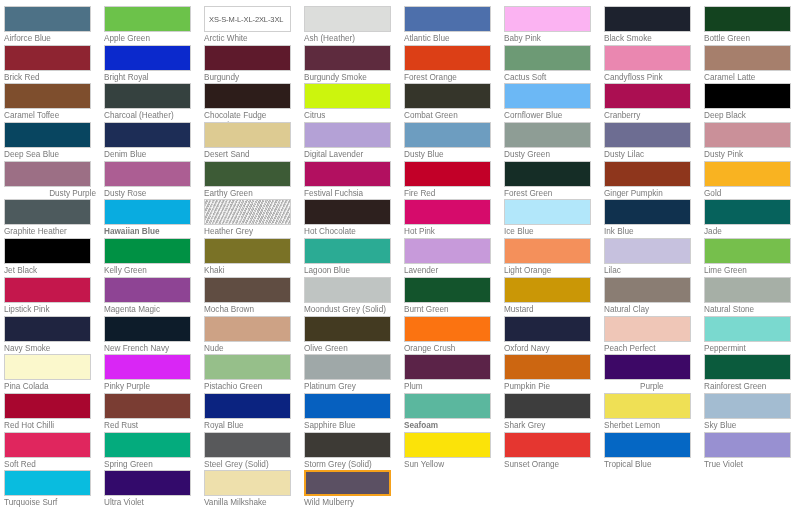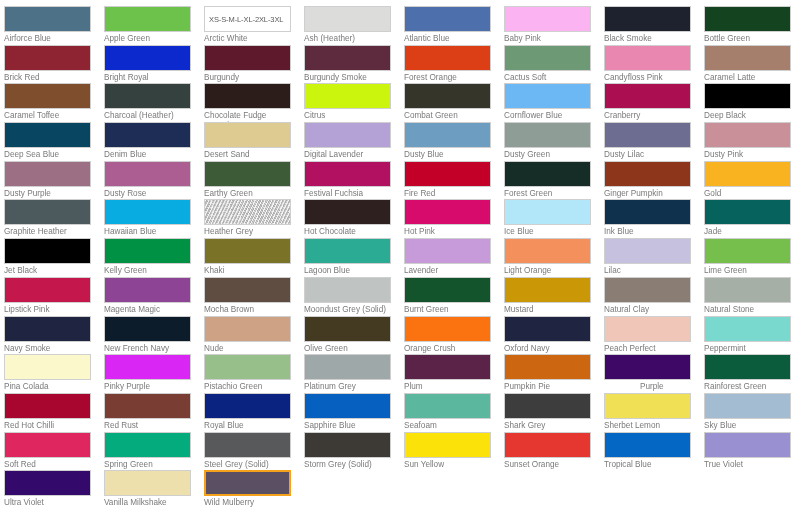--- a/index.html
+++ b/index.html
@@ -199,21 +199,21 @@
     <div class="swatch-cell">
       <div class="swatch-chip" style="background: rgb(109, 109, 146);"></div>
       <div class="swatch-label" style="color: rgb(122, 122, 122);">Dusty Lilac</div>
     </div>
     <div class="swatch-cell">
       <div class="swatch-chip" style="background: rgb(202, 144, 153);"></div>
       <div class="swatch-label" style="color: rgb(122, 122, 122);">Dusty Pink</div>
     </div>
     <div class="swatch-cell">
       <div class="swatch-chip" style="background: rgb(156, 111, 133);"></div>
-      <div class="swatch-label" style="color: rgb(122, 122, 122);">Dusty Purple</div>
+      <div class="swatch-label" style="color: rgb(122, 122, 122); text-align: right;">Dusty Purple</div>
     </div>
     <div class="swatch-cell">
       <div class="swatch-chip" style="background: rgb(172, 94, 147);"></div>
       <div class="swatch-label" style="color: rgb(122, 122, 122);">Dusty Rose</div>
     </div>
     <div class="swatch-cell">
       <div class="swatch-chip" style="background: rgb(61, 91, 54);"></div>
       <div class="swatch-label" style="color: rgb(122, 122, 122);">Earthy Green</div>
     </div>
     <div class="swatch-cell">
@@ -235,21 +235,21 @@
     <div class="swatch-cell">
       <div class="swatch-chip" style="background: rgb(249, 179, 33);"></div>
       <div class="swatch-label" style="color: rgb(122, 122, 122);">Gold</div>
     </div>
     <div class="swatch-cell">
       <div class="swatch-chip" style="background: rgb(77, 90, 93);"></div>
       <div class="swatch-label" style="color: rgb(122, 122, 122);">Graphite Heather</div>
     </div>
     <div class="swatch-cell">
       <div class="swatch-chip" style="background: rgb(9, 172, 224);"></div>
-      <div class="swatch-label" style="color: rgb(122, 122, 122);">Hawaiian Blue</div>
+      <div class="swatch-label" style="color: rgb(122, 122, 122); font-weight: bold;">Hawaiian Blue</div>
     </div>
     <div class="swatch-cell">
       <div class="swatch-chip heather" style="background: rgb(200, 200, 200);"></div>
       <div class="swatch-label" style="color: rgb(122, 122, 122);">Heather Grey</div>
     </div>
     <div class="swatch-cell">
       <div class="swatch-chip" style="background: rgb(45, 32, 30);"></div>
       <div class="swatch-label" style="color: rgb(122, 122, 122);">Hot Chocolate</div>
     </div>
     <div class="swatch-cell">
@@ -407,21 +407,21 @@
     <div class="swatch-cell">
       <div class="swatch-chip" style="background: rgb(11, 35, 128);"></div>
       <div class="swatch-label" style="color: rgb(122, 122, 122);">Royal Blue</div>
     </div>
     <div class="swatch-cell">
       <div class="swatch-chip" style="background: rgb(6, 96, 191);"></div>
       <div class="swatch-label" style="color: rgb(122, 122, 122);">Sapphire Blue</div>
     </div>
     <div class="swatch-cell">
       <div class="swatch-chip" style="background: rgb(91, 183, 158);"></div>
-      <div class="swatch-label" style="color: rgb(122, 122, 122);">Seafoam</div>
+      <div class="swatch-label" style="color: rgb(122, 122, 122); font-weight: bold;">Seafoam</div>
     </div>
     <div class="swatch-cell">
       <div class="swatch-chip" style="background: rgb(61, 61, 61);"></div>
       <div class="swatch-label" style="color: rgb(122, 122, 122);">Shark Grey</div>
     </div>
     <div class="swatch-cell">
       <div class="swatch-chip" style="background: rgb(239, 224, 85);"></div>
       <div class="swatch-label" style="color: rgb(122, 122, 122);">Sherbet Lemon</div>
     </div>
     <div class="swatch-cell">
@@ -452,20 +452,24 @@
       <div class="swatch-chip" style="background: rgb(229, 54, 48);"></div>
       <div class="swatch-label" style="color: rgb(122, 122, 122);">Sunset Orange</div>
     </div>
     <div class="swatch-cell">
       <div class="swatch-chip" style="background: rgb(5, 103, 196);"></div>
       <div class="swatch-label" style="color: rgb(122, 122, 122);">Tropical Blue</div>
     </div>
     <div class="swatch-cell">
       <div class="swatch-chip" style="background: rgb(152, 144, 209);"></div>
       <div class="swatch-label" style="color: rgb(122, 122, 122);">True Violet</div>
+    </div>
+    <div class="swatch-cell">
+      <div class="swatch-chip" style="background: rgb(9, 188, 223);"></div>
+      <div class="swatch-label" style="color: rgb(122, 122, 122);">Turquoise Surf</div>
     </div>
     <div class="swatch-cell">
       <div class="swatch-chip" style="background: rgb(51, 10, 107);"></div>
       <div class="swatch-label" style="color: rgb(122, 122, 122);">Ultra Violet</div>
     </div>
     <div class="swatch-cell">
       <div class="swatch-chip" style="background: rgb(238, 224, 172);"></div>
       <div class="swatch-label" style="color: rgb(122, 122, 122);">Vanilla Milkshake</div>
     </div>
     <div class="swatch-cell">

